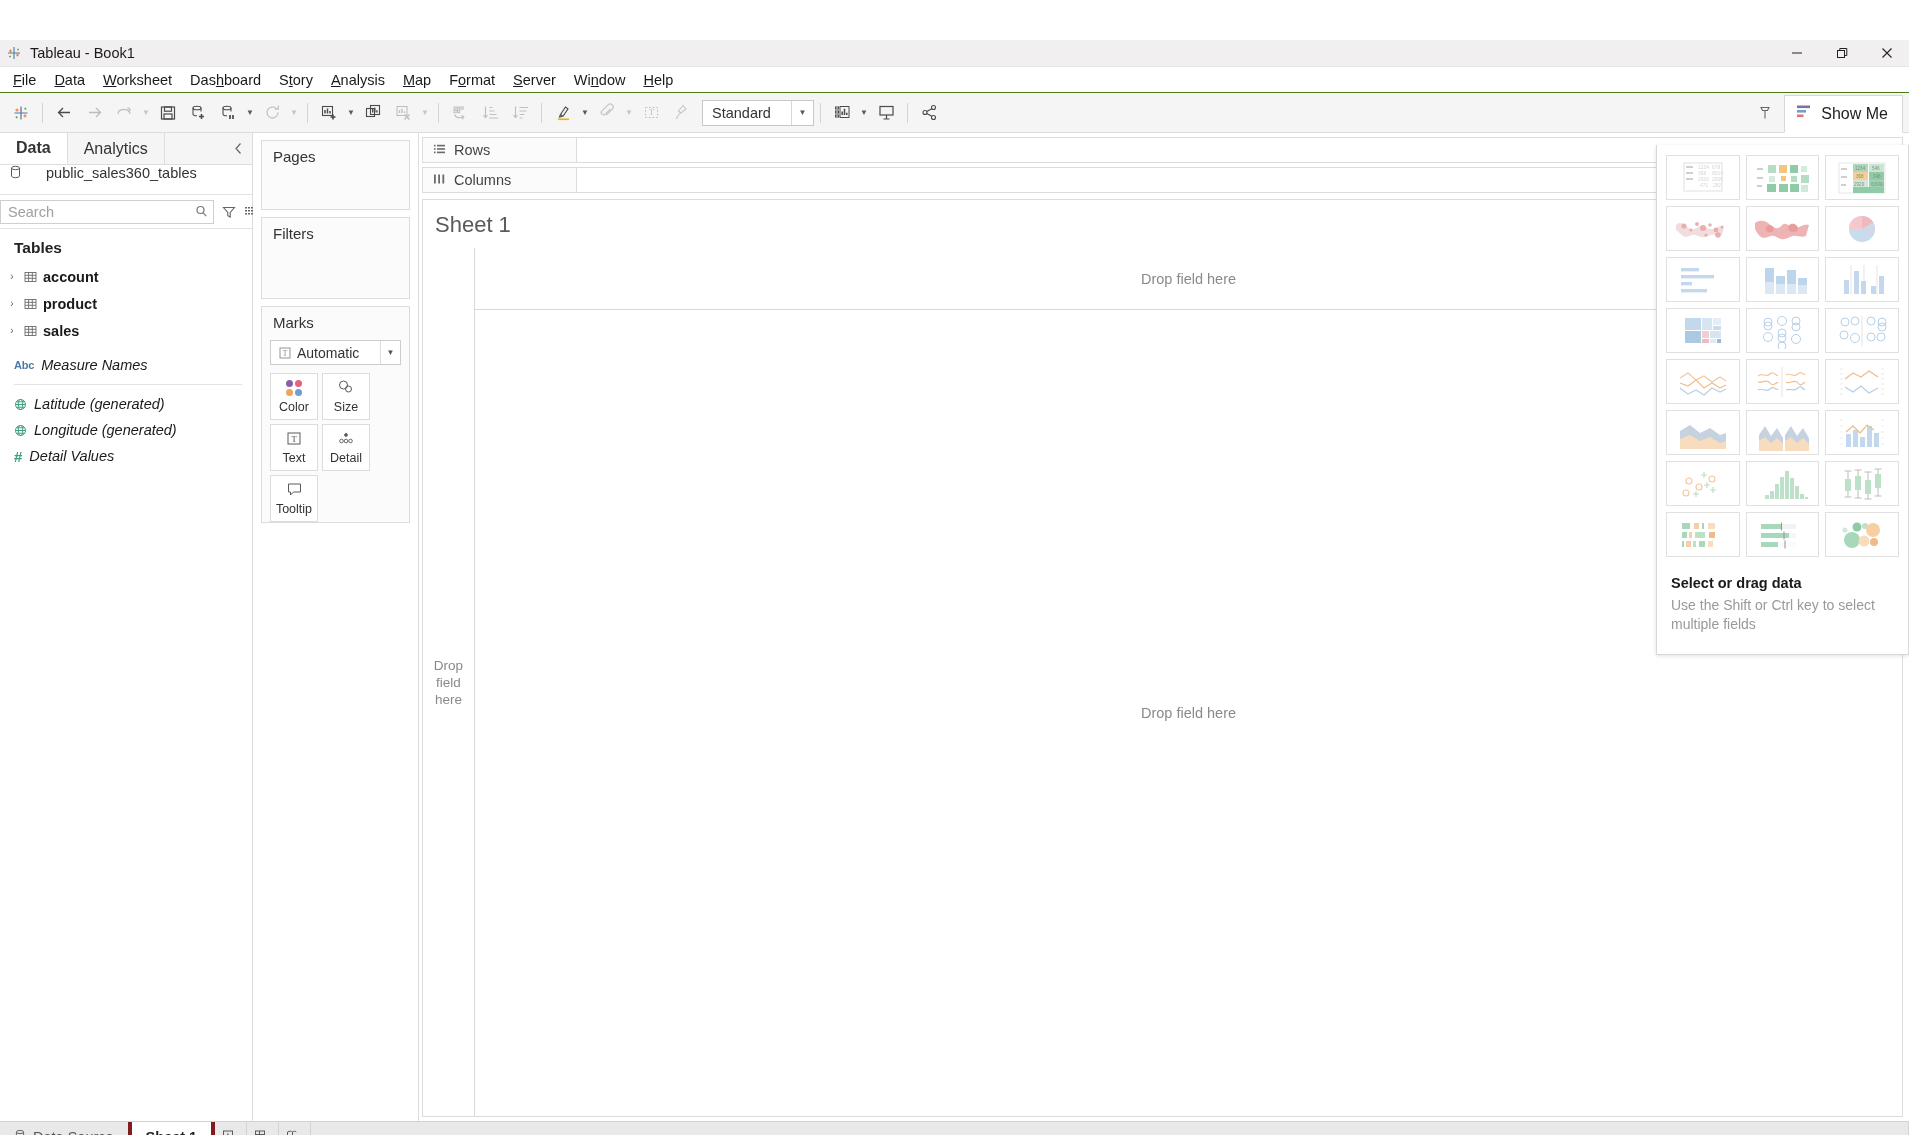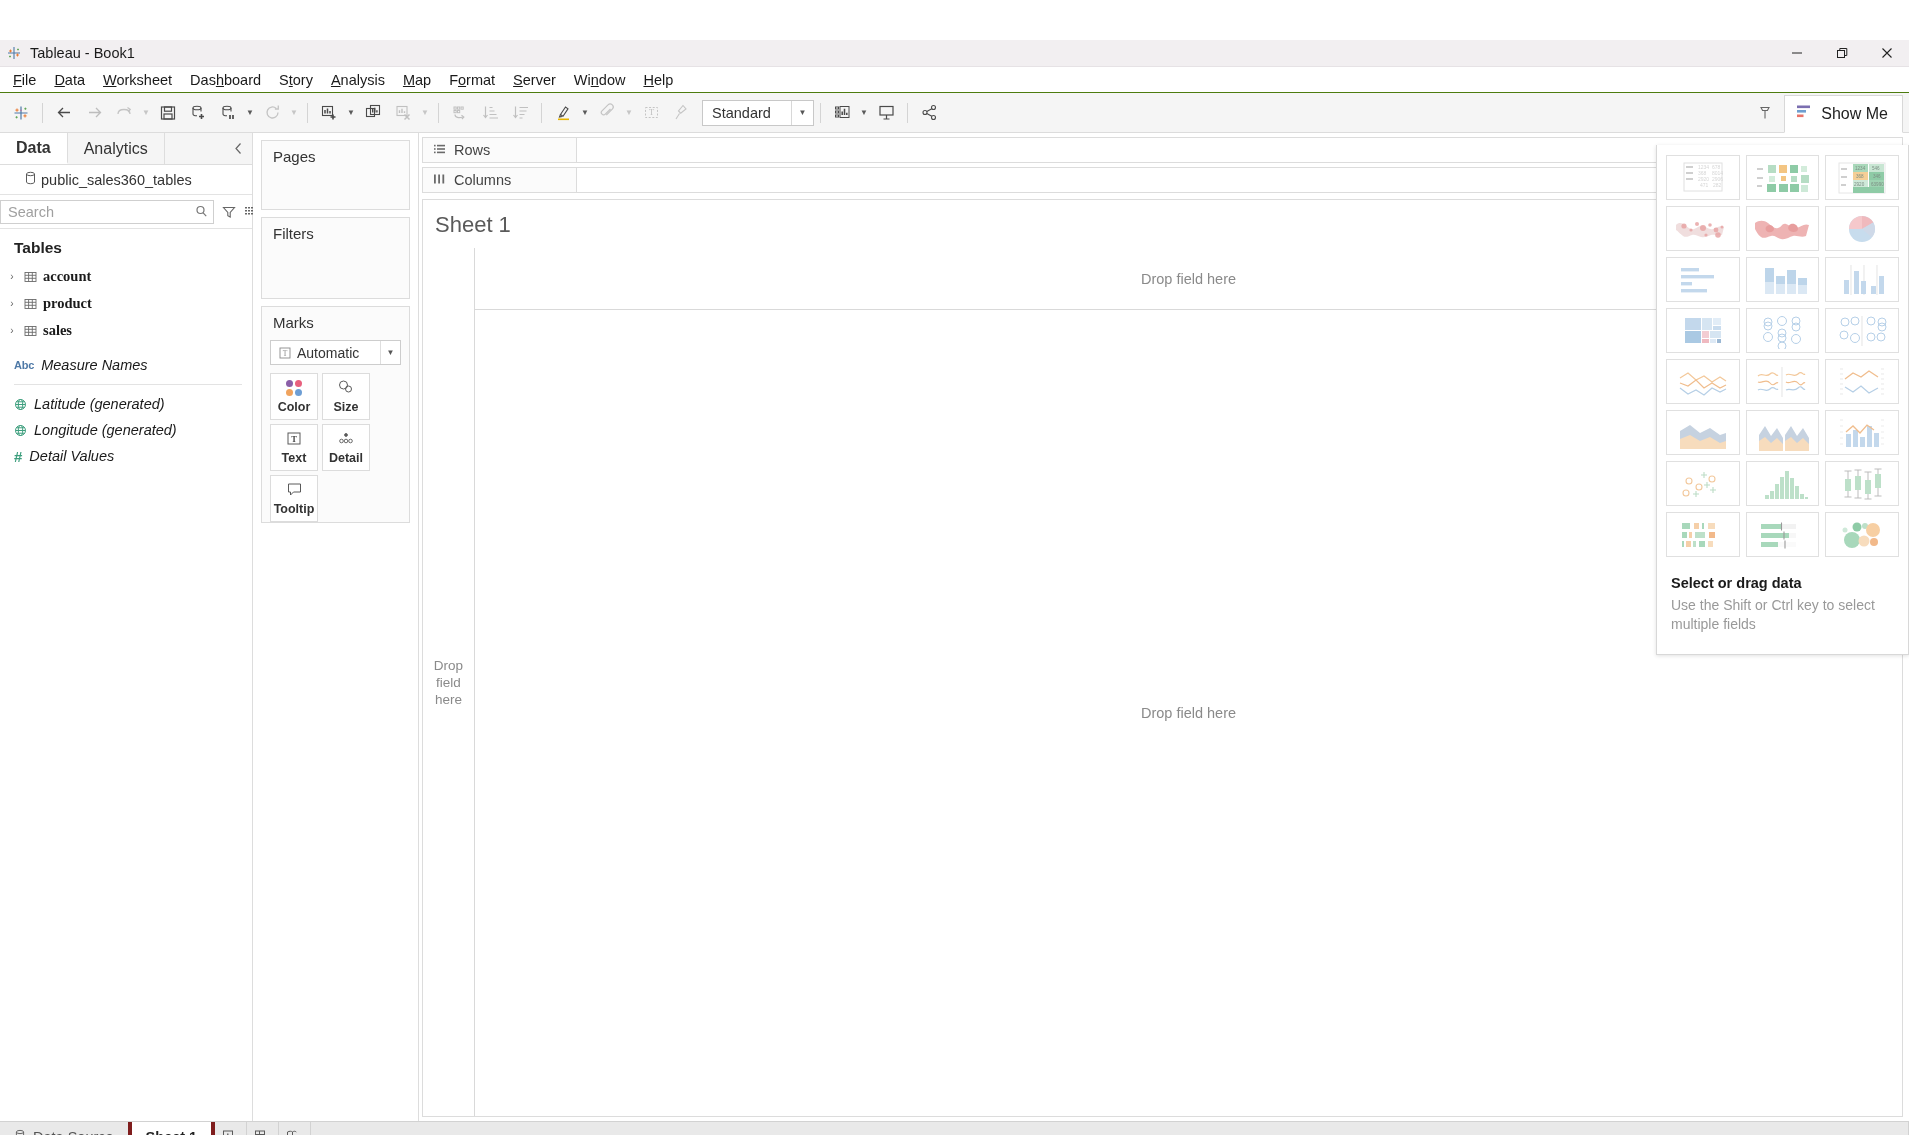--- a/index.html
+++ b/index.html
@@ -79,21 +79,21 @@
     padding: 0 16px; display: flex; align-items: center; font-size: 16px; color: #333;
     border-right: 1px solid #ddd;
   }
   .dp-tab.active { font-weight: bold; border-bottom: 2px solid #fff; }
   .dp-tab.inactive { background: #f5f5f5; }
   .dp-collapse {
     flex: 1; display: flex; align-items: center; justify-content: flex-end;
     padding-right: 9px; color: #666; font-size: 13px; background: #f5f5f5;
   }
   .dp-source {
-    height: 30px; display: flex; align-items: center; gap: 4px; padding: 0 24px;
+    height: 30px; display: flex; align-items: flex-start; gap: 24px; padding: 0 9px;
     border-bottom: 1px solid #e3e3e3; font-size: 14.5px; color: #333;
   }
   .dp-search {
     height: 34px; display: flex; align-items: center; gap: 8px; padding: 5px 6px 5px 0;
     border-bottom: 1px solid #e3e3e3;
   }
   .searchbox {
     flex: 1; height: 24px; border: 1px solid #cfcfcf; background: #fff;
     display: flex; align-items: center; padding: 0 5px 0 7px;
   }
@@ -107,21 +107,21 @@
     width: 22px; height: 24px; display: flex; align-items: center; justify-content: center; color: #666;
   }
   .dp-list { flex: 1; overflow: hidden; padding-top: 6px; }
   .dp-section { font-size: 15.5px; font-weight: bold; color: #222; padding: 4px 0 6px 14px; }
   .dp-row {
     height: 27px; display: flex; align-items: center; gap: 6px; padding-left: 6px; font-size: 14.5px;
   }
   .dp-chev { width: 12px; text-align: center; color: #666; font-size: 10px; }
   .dp-tbl-icon { color: #666; display: flex; align-items: center; }
   .dp-row .name { color: #1a1a1a; }
-  .dp-row.table .name { font-weight: bold; font-family: Liberation Serif, serif; }
+  .dp-row.table .name { font-weight: bold; }
   .dp-divider { height: 1px; background: #e3e3e3; margin: 6px 10px 6px 14px; }
   .dp-field { height: 26px; display: flex; align-items: center; gap: 7px; padding-left: 14px; font-size: 14.5px; }
   .dp-field .name { font-style: italic; color: #1a1a1a; }
   .t-abc { color: #4e79a7; font-size: 11px; font-weight: bold; letter-spacing: -0.2px; }
   .t-geo { color: #3e9f7e; display: flex; align-items: center; }
   .t-num { color: #3e9f7e; font-size: 15px; font-weight: bold; }
 
   
   .shelves {
     width: 166px; flex: 0 0 166px; border-right: 1px solid #ddd;
@@ -135,21 +135,21 @@
   .marks-sel {
     margin: 9px 8px 0 8px; height: 25px; border: 1px solid #cdcdcd; background: #fff;
     display: flex; align-items: center; font-size: 14px;
   }
   .marks-sel .mico { padding: 0 6px 0 8px; display: flex; align-items: center; color: #777; }
   .marks-sel .lbl { flex: 1; color: #333; }
   .marks-sel .dd {
     width: 20px; height: 23px; border-left: 1px solid #dedede;
     display: flex; align-items: center; justify-content: center; font-size: 8px; color: #555;
   }
-  .marks-grid { display: flex; flex-wrap: wrap; gap: 4px; padding: 8px 8px 0 8px; font-weight: bold; }
+  .marks-grid { display: flex; flex-wrap: wrap; gap: 4px; padding: 8px 8px 0 8px; }
   .mbtn {
     width: 48px; height: 47px; border: 1px solid #dcdcdc; background: #fff;
     display: flex; flex-direction: column; align-items: center; justify-content: center; gap: 4px;
   }
   .mbtn .lbl { font-size: 12.5px; color: #333; }
   .mbtn .ico { height: 17px; display: flex; align-items: center; justify-content: center; }
   .colordots { display: grid; grid-template-columns: 7px 7px; gap: 2px; }
   .colordots i { width: 7px; height: 7px; border-radius: 50%; display: block; }
 
   

